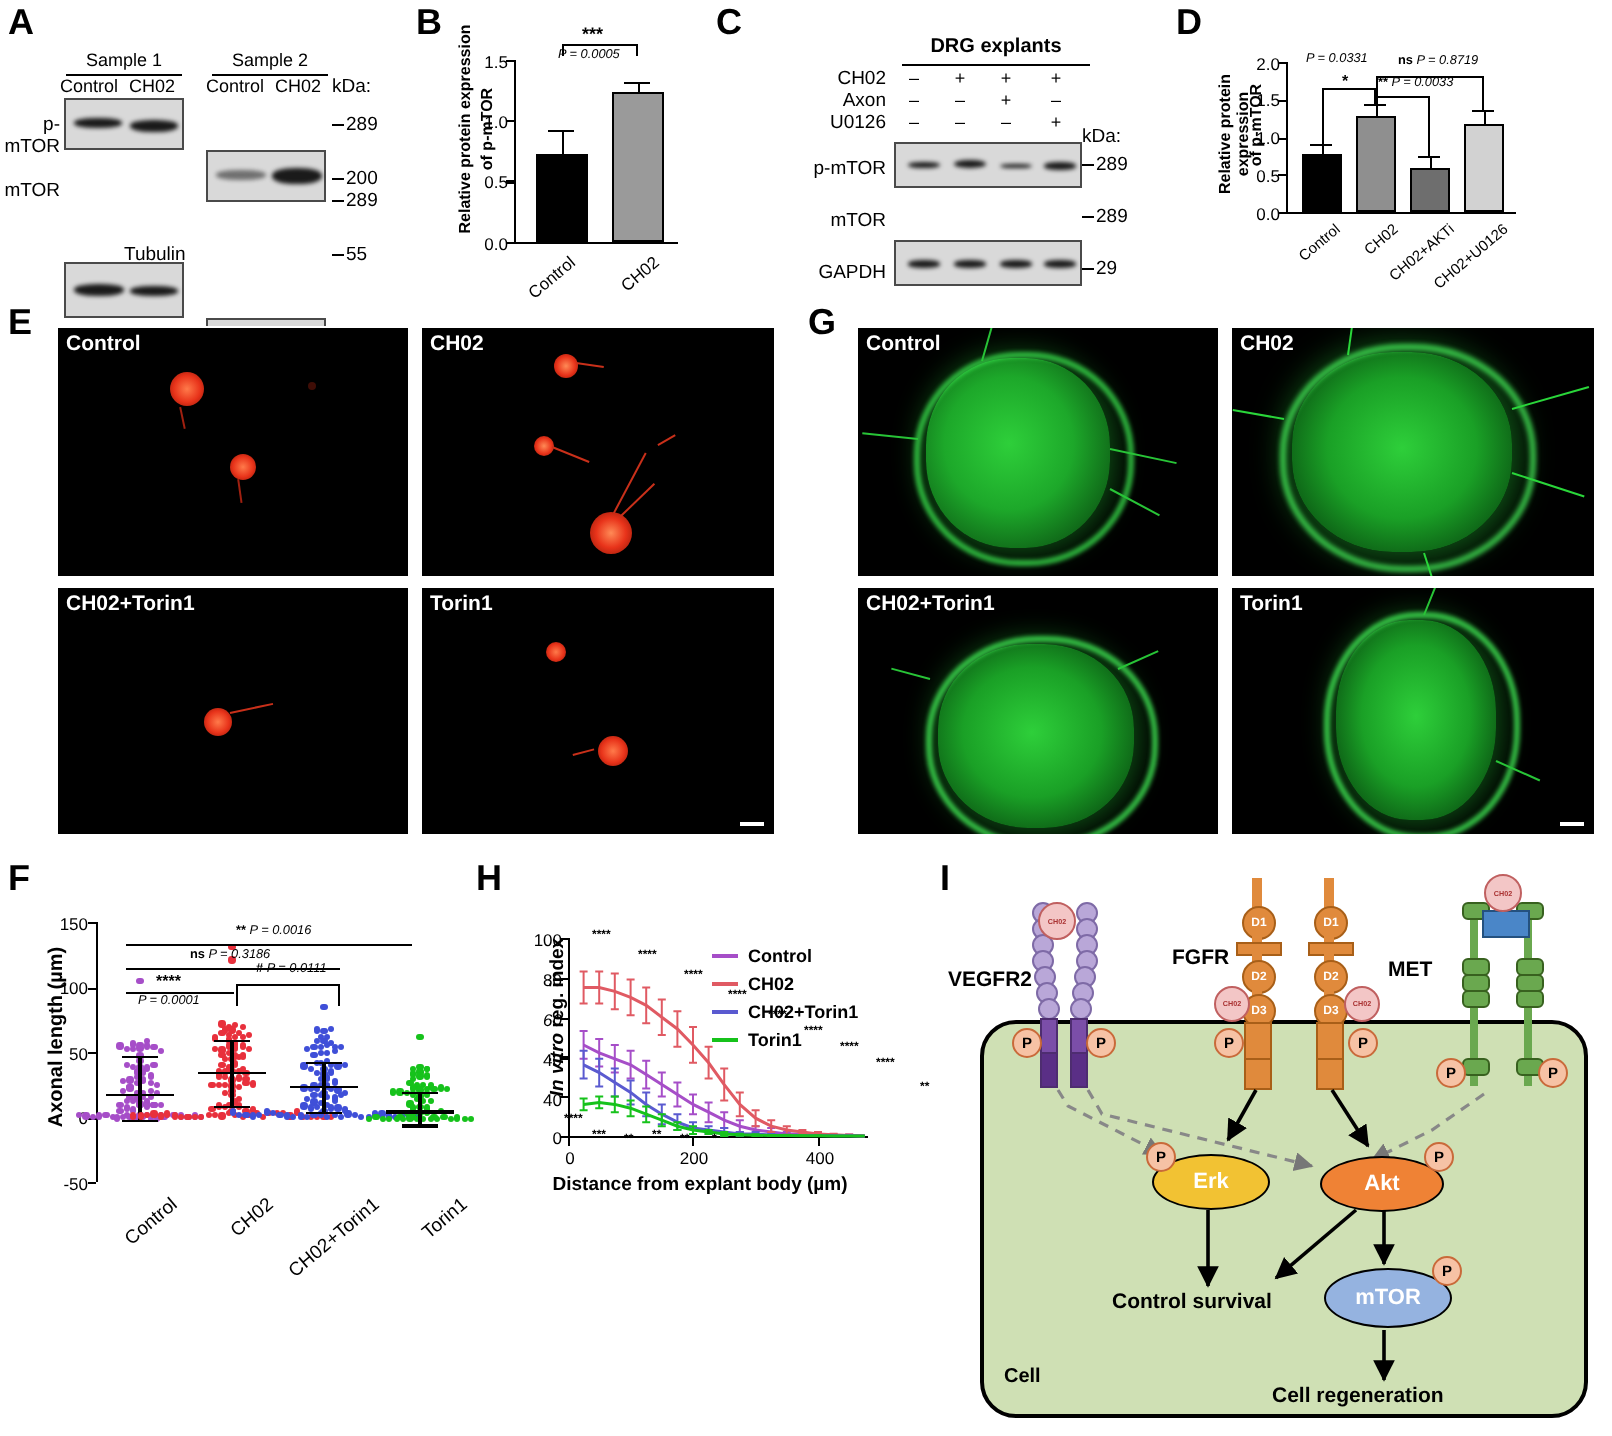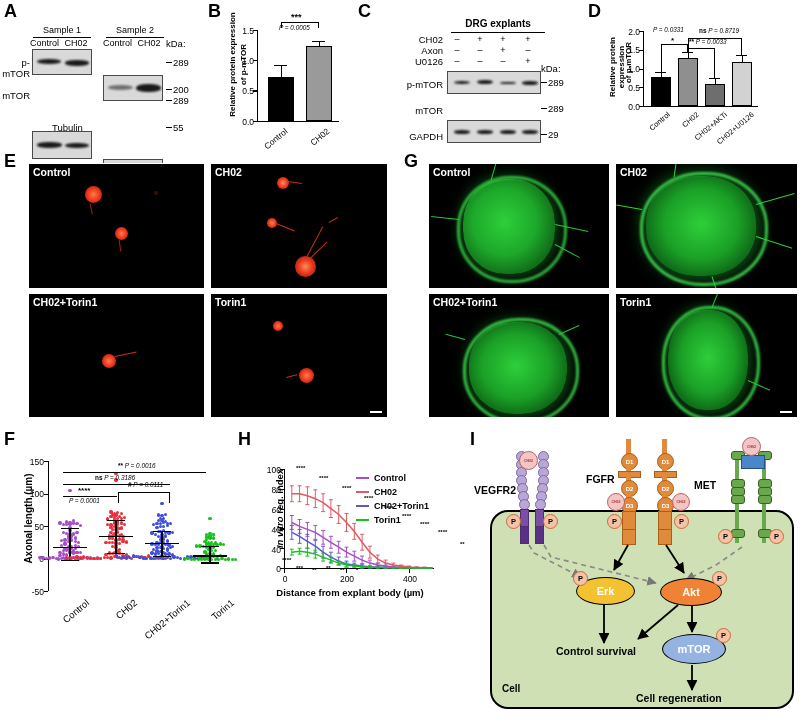--- a/index.html
+++ b/index.html
@@ -95,21 +95,21 @@
   </div>
   <div class="blotbox" style="left:103px;top:79px;width:60px;height:28px;">
     <div class="band" style="left:4px;top:9px;width:25px;height:7px;"></div>
     <div class="band" style="left:32px;top:9px;width:25px;height:7px;"></div>
   </div>
   <div class="kd" style="left:173px;top:84px;">200</div>
   <div class="rule" style="left:166px;top:89px;width:6px;"></div>
   <div class="kd" style="left:173px;top:95px;">289</div>
   <div class="rule" style="left:166px;top:100px;width:6px;"></div>
 
-  <div class="blotlbl" style="left:8px;top:122px;width:30px;padding-left:44px;">Tubulin</div>
+  <div class="blotlbl" style="left:18px;top:122px;width:30px;padding-left:44px;">Tubulin</div>
   <div class="blotbox" style="left:32px;top:111px;width:60px;height:28px;background:#e6e6e6;">
     <div class="band" style="left:5px;top:10px;width:24px;height:9px;"></div>
     <div class="band" style="left:33px;top:11px;width:22px;height:7px;"></div>
   </div>
   <div class="blotbox" style="left:103px;top:111px;width:60px;height:28px;background:#e6e6e6;">
     <div class="band" style="left:4px;top:10px;width:24px;height:8px;"></div>
     <div class="band" style="left:32px;top:11px;width:23px;height:7px;"></div>
   </div>
   <div class="kd" style="left:173px;top:122px;">55</div>
   <div class="rule" style="left:166px;top:127px;width:6px;"></div>

